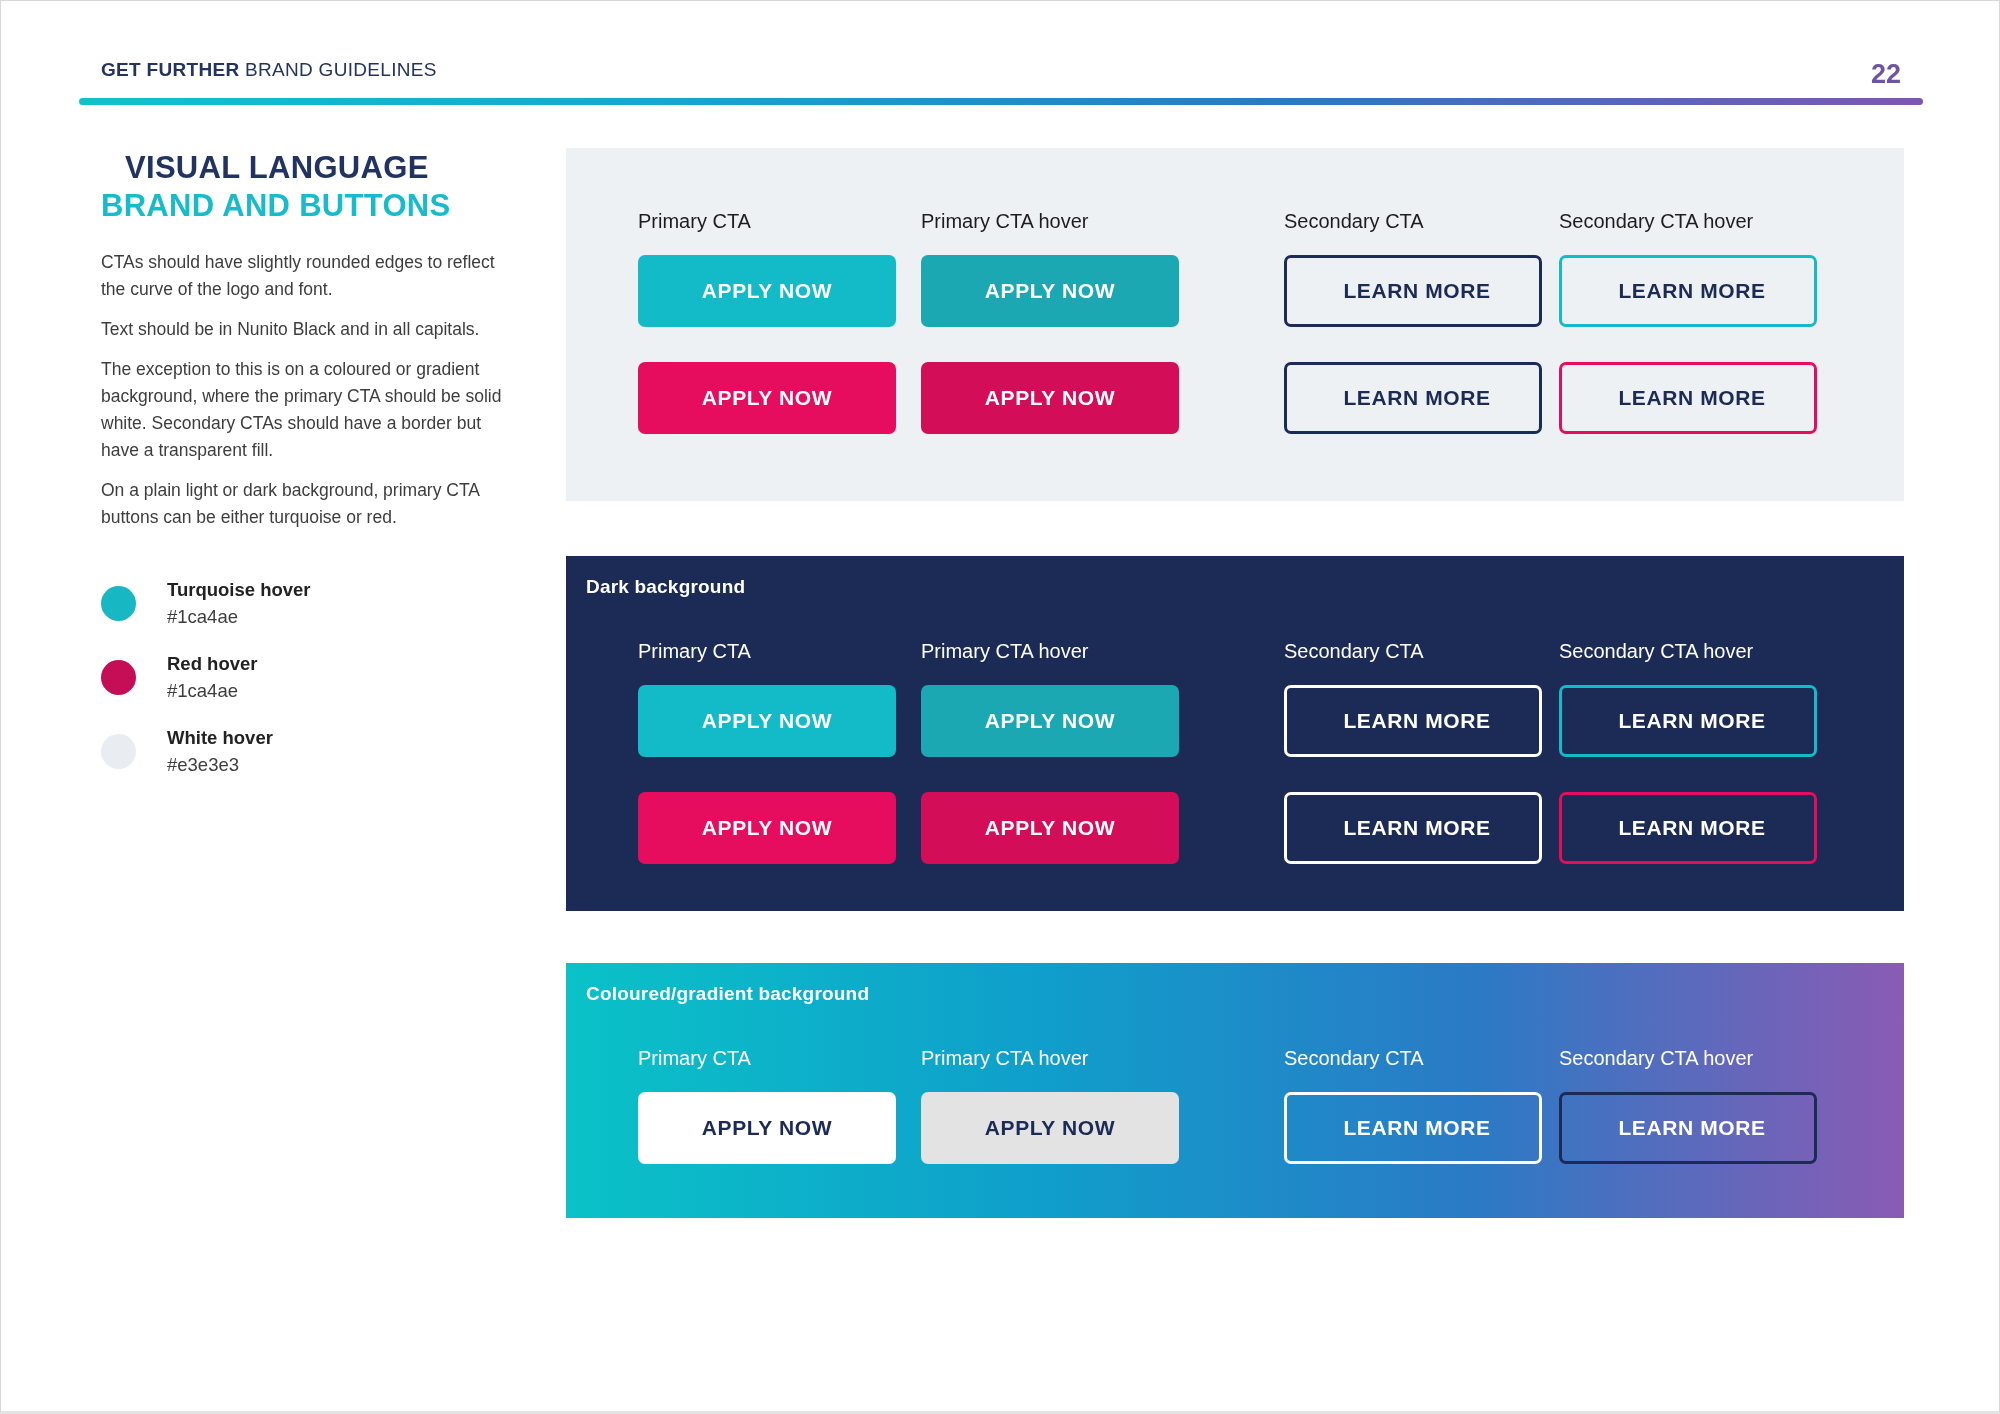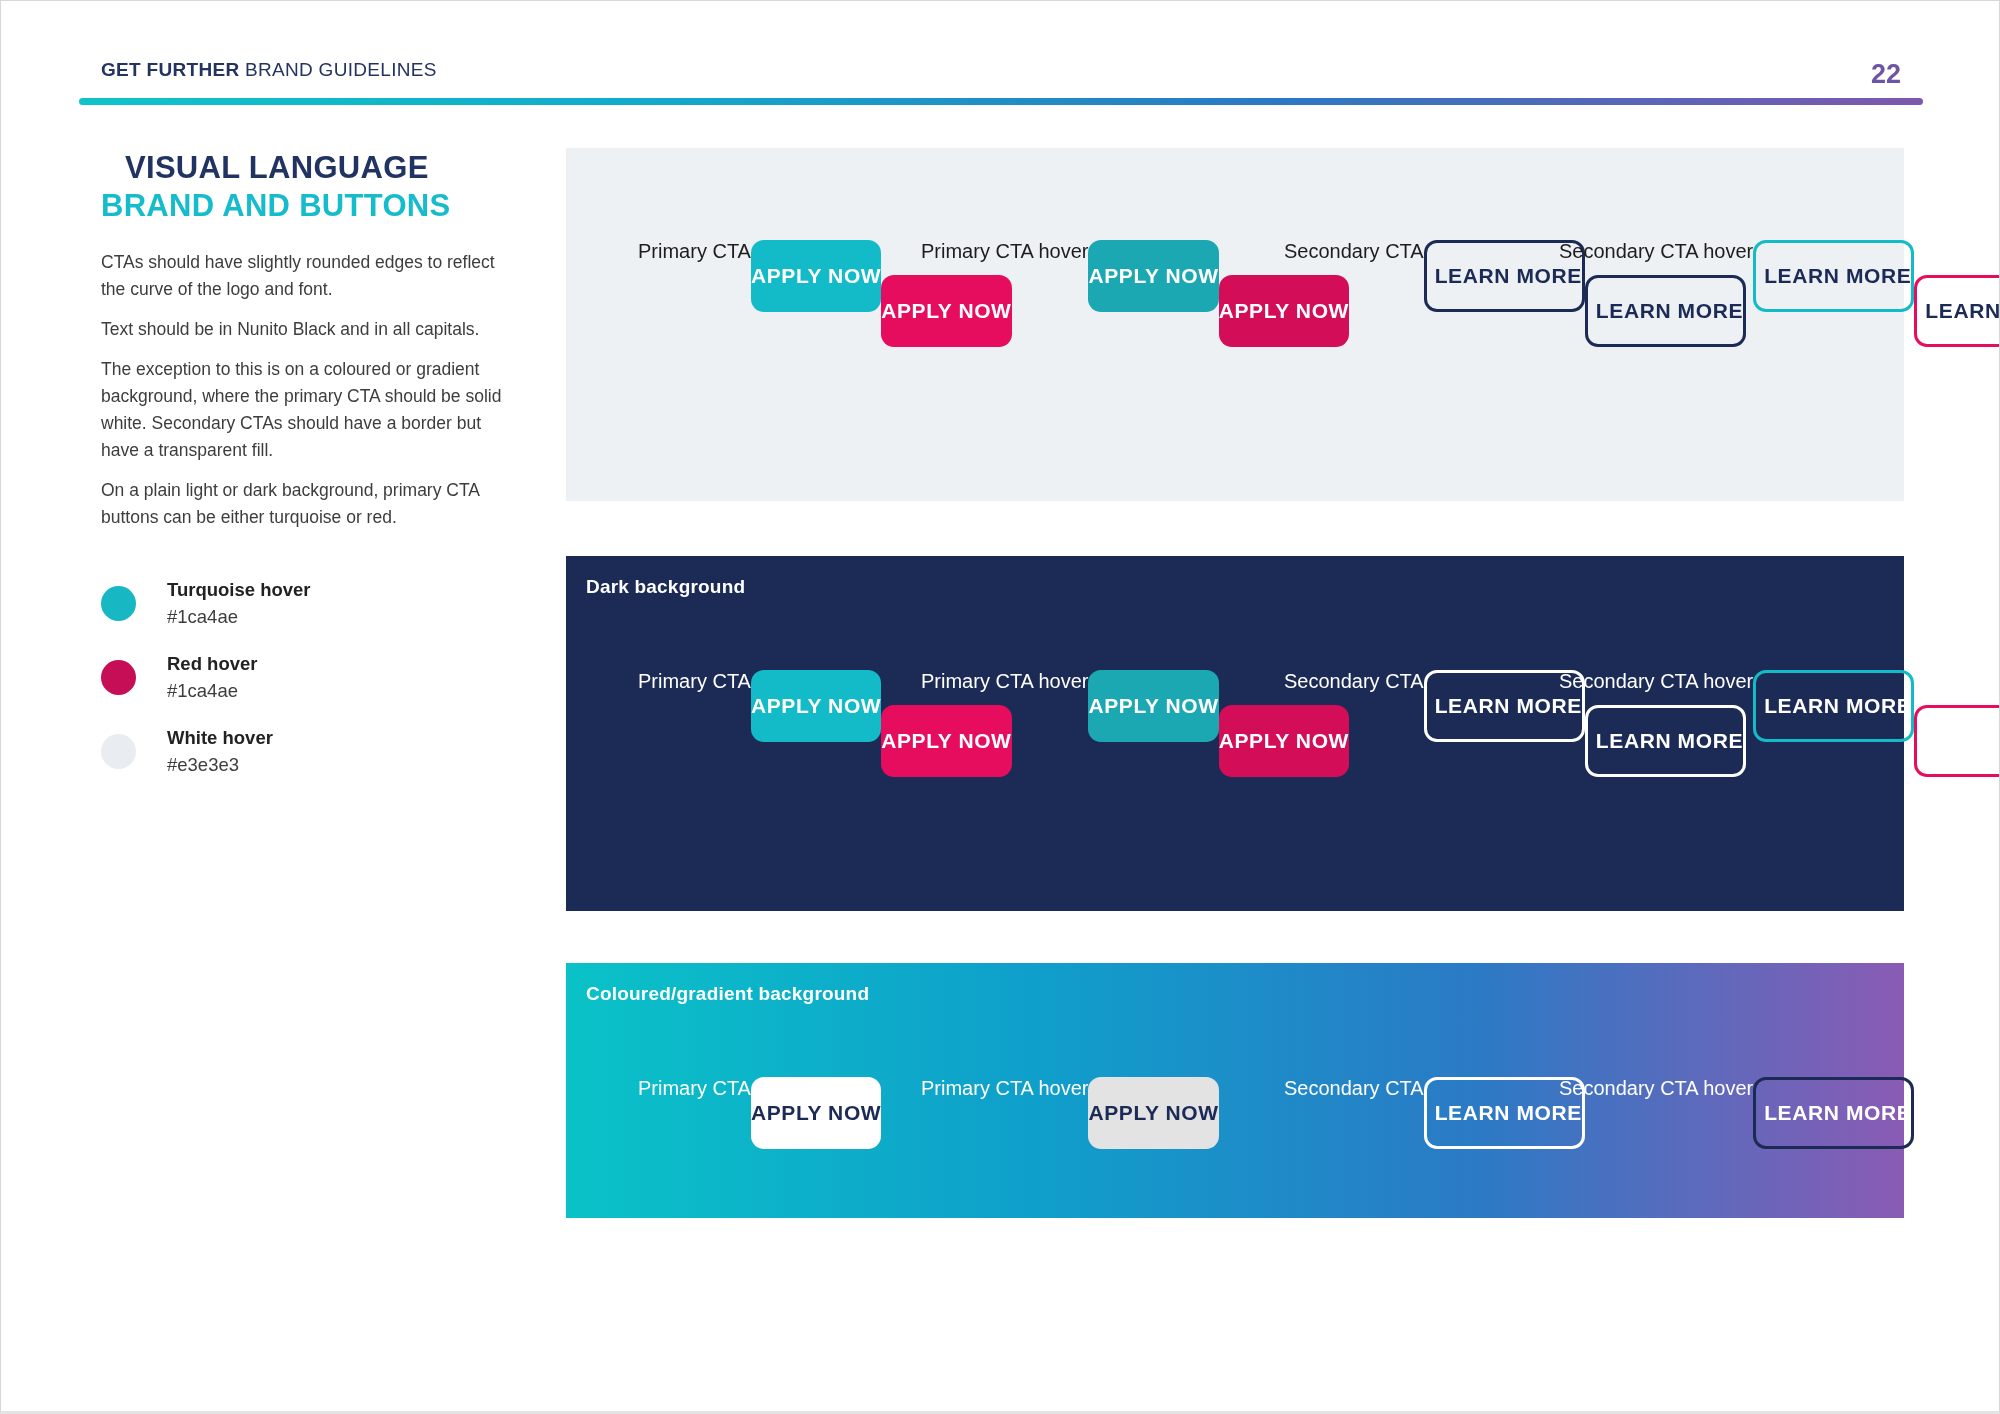--- a/index.html
+++ b/index.html
@@ -97,37 +97,37 @@
   .sec-light .section-title { color: #121212; margin-left: -52px; }
   .sec-dark { top: 555px; height: 355px; background: #1c2a56; }
   .sec-dark .section-title { color: #ffffff; margin-left: -52px; }
   .sec-gradient {
     top: 962px; height: 255px;
     background: linear-gradient(90deg, #0ac2c7 0%, #0f9fcb 35%, #2b7ac5 68%, #8a5bb4 100%);
   }
   .sec-gradient .section-title { color: #ffffff; margin-left: -52px; }
 
   .cols { display: flex; margin-top: 42px; }
-  .col { display: flex; flex-direction: row; width: 258px; margin-top: 30px; }
+  .col { display: flex; flex-direction: column; width: 258px; }
   .gap-a { margin-right: 25px; }
   .gap-b { margin-right: 105px; }
   .gap-c { margin-right: 17px; }
   .col-label {
     font-size: 20px;
     font-weight: 500;
     height: 24px;
     margin-bottom: 21px;
     white-space: nowrap;
   }
   .lbl-dark { color: #1d1d1d; }
   .lbl-light { color: #ffffff; }
 
   .btn {
     height: 72px;
-    border-radius: 13px;
+    border-radius: 7px;
     display: flex;
     align-items: center;
     justify-content: center;
     font-size: 21px;
     font-weight: 800;
     letter-spacing: 0.6px;
     cursor: pointer;
     white-space: nowrap;
   }
   .btn + .btn { margin-top: 35px; }

